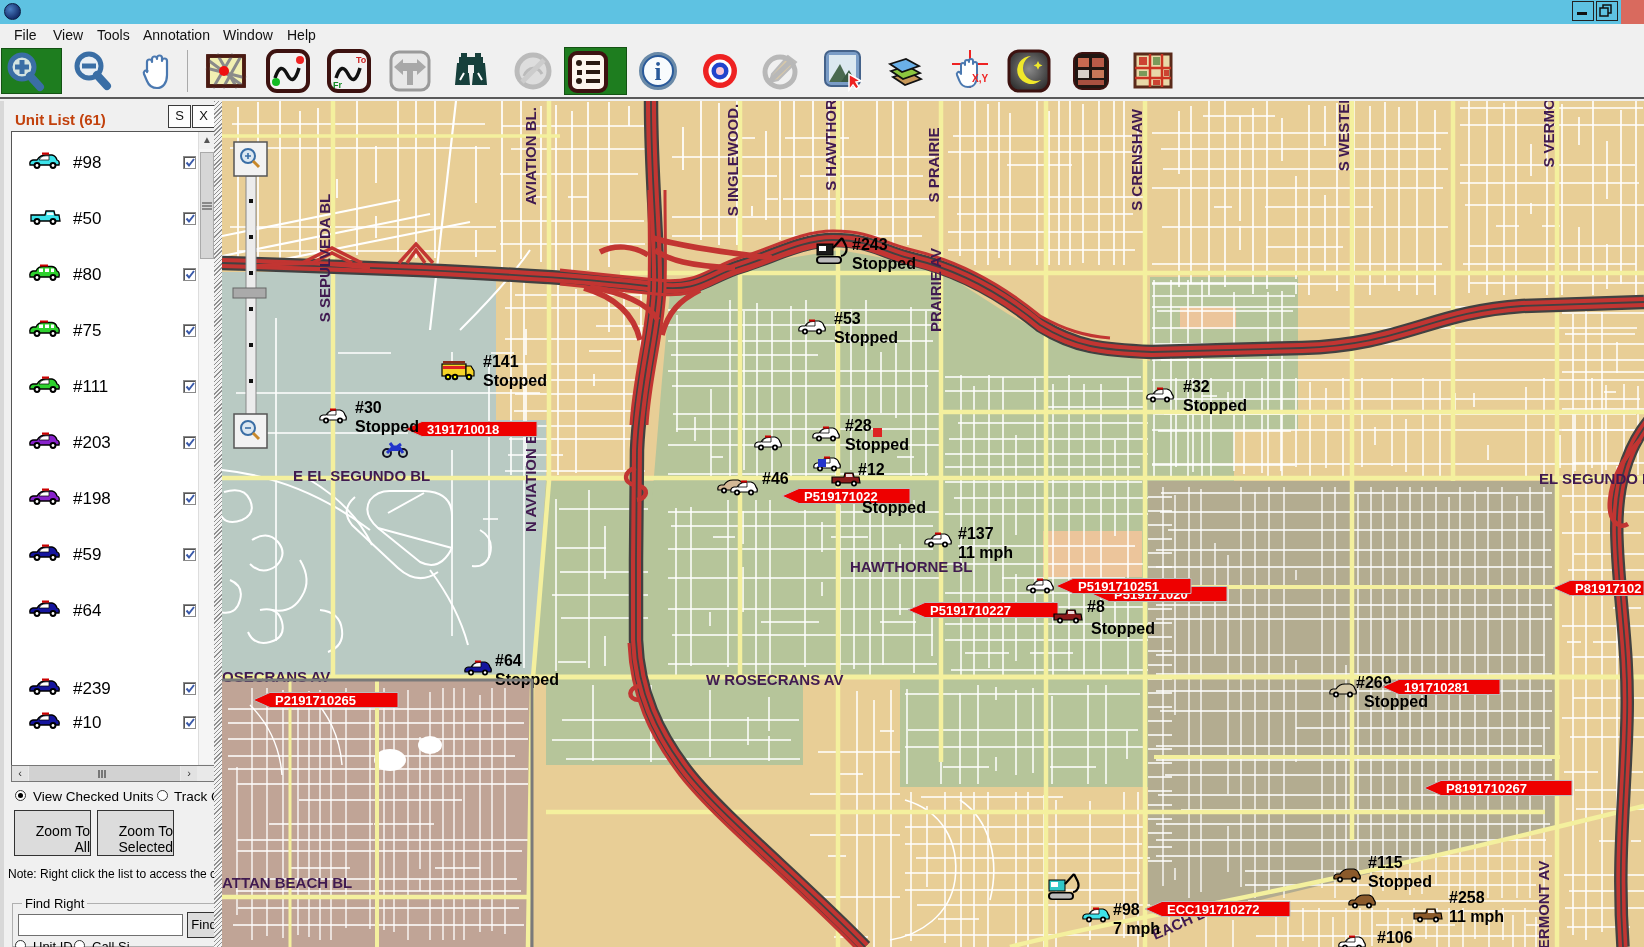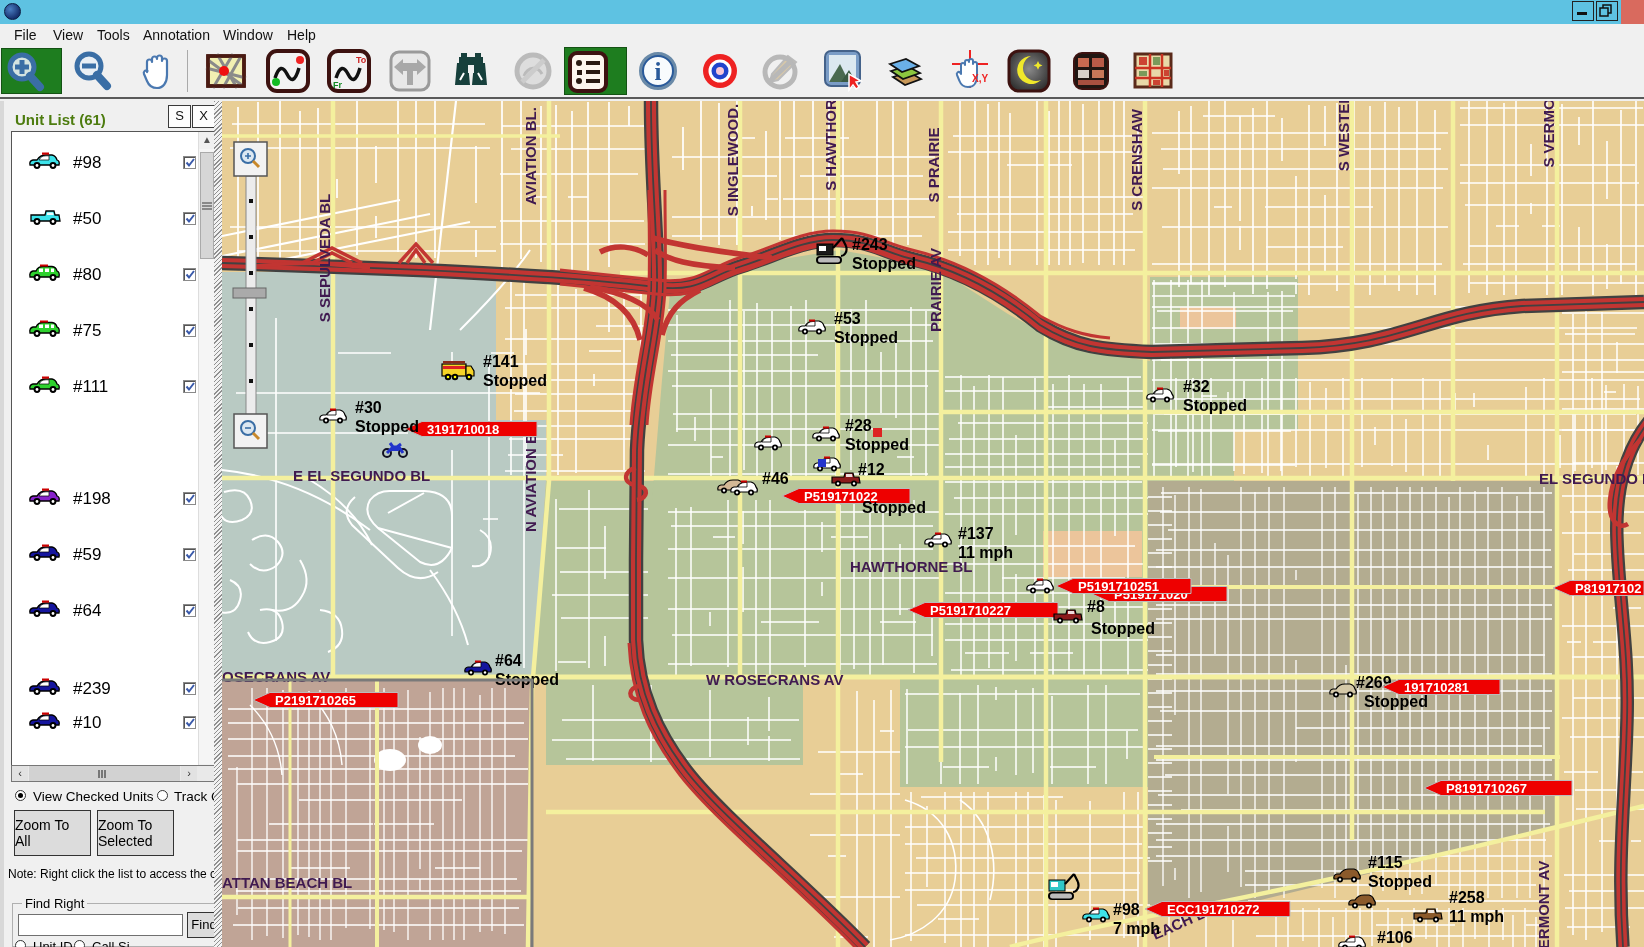--- a/index.html
+++ b/index.html
@@ -6,32 +6,32 @@
 .titlebar .title { position:absolute; left:34px; right:0; top:3px; text-align:center; font-size:15px; color:#13242c; }
 .appicon { position:absolute; left:4px; top:3px; width:17px; height:17px; border-radius:50%; background:radial-gradient(circle at 35% 35%, #4a7ec2, #16306e 70%); border:1px solid #0a1a40; }
 .winbtn { position:absolute; top:1px; width:22px; height:20px; border:1.5px solid #222; background:#5ec2e2; }
 .closebtn { position:absolute; top:0px; right:0; width:23px; height:24px; background:#d96a5e; }
 .menubar { position:absolute; left:0; top:24px; width:1644px; height:22px; background:#f0f0f0; font-size:14px; color:#111; }
 .menubar span { position:absolute; top:3px; }
 .toolbar { position:absolute; left:0; top:46px; width:1644px; height:53px; background:#f0f0f0; border-bottom:2px solid #5a5a5a; }
 .tbtn { position:absolute; top:1px; height:48px; }
 .greensel { background:#1e7d1f; border:1px solid #145214; }
 .panel { position:absolute; left:0; top:101px; width:214px; height:846px; background:#f0f0f0; border-left:4px solid #d8d8d8; overflow:hidden; }
-.phead { position:absolute; left:11px; top:10px; font-size:15px; font-weight:bold; color:#4d7c0f; }
+.phead { position:absolute; left:11px; top:10px; font-size:15px; font-weight:bold; color:#c2410c; }
 .sxbtn { position:absolute; top:4px; width:23px; height:23px; background:#fdfdfd; border:1.5px solid #3a3a3a; font-size:13px; text-align:center; line-height:20px; color:#111; }
 .listbox { position:absolute; left:7px; top:30px; width:205px; height:651px; background:#fff; border:1px solid #555; }
 .vsb { position:absolute; right:0; top:0; width:17px; height:649px; background:#f5f5f5; border-left:1px solid #ddd; }
 .row { position:absolute; left:0; width:186px; height:56px; }
 .rowlbl { position:absolute; left:61px; top:18px; font-size:17px; color:#000; }
 .cb { position:absolute; left:171px; top:21px; width:13px; height:13px; background:#fff; border:1px solid #8a8a8a; box-shadow:inset 1px 1px 0 #555; }
 .cb svg { position:absolute; left:0px; top:-1px; }
 .hsb { position:absolute; left:7px; top:664px; width:205px; height:17px; background:#e9e9e9; border:1px solid #777; }
 .radio { width:11px; height:11px; border-radius:50%; background:#fff; border:1px solid #333; position:absolute; }
 .radio.sel::after { content:""; position:absolute; left:2px; top:2px; width:5px; height:5px; border-radius:50%; background:#000; }
-.zbtn { position:absolute; top:709px; width:77px; height:46px; background:#dcdcdc; border:1px solid #333; font-size:14px; text-align:left; padding-top:6px; color:#000; }
+.zbtn { position:absolute; top:709px; width:77px; height:46px; background:#dcdcdc; border:1px solid #333; font-size:14px; text-align:right; padding-top:12px; color:#000; }
 .note { position:absolute; left:4px; top:766px; font-size:12px; color:#000; white-space:nowrap; }
 .findgrp { position:absolute; left:8px; top:802px; width:210px; height:44px; border:1px solid #b0b0b0; }
 .findlbl { position:absolute; left:9px; top:-8px; background:#f0f0f0; padding:0 3px; font-size:13px; }
 .findfield { position:absolute; left:5px; top:10px; width:165px; height:22px; background:#fff; border:1px solid #707070; }
 .findbtn { position:absolute; left:174px; top:8px; width:34px; height:26px; background:#dcdcdc; border:1px solid #333; font-size:13px; text-align:center; line-height:24px; }
 .splitter { position:absolute; left:214px; top:101px; width:8px; height:846px; background:repeating-linear-gradient(135deg,#909090 0 1px,#f2f2f2 1px 3px); }
 .mapwrap { position:absolute; left:222px; top:101px; width:1422px; height:846px; }
 svg { display:block; }
 </style></head>
 <body>
@@ -318,20 +318,39 @@
             <path d="M2,13 Q1,9 5,8 L9,8 Q12,3 18,3 L24,3 Q28,4 29,8 Q32,9 31,13 Z" fill="#2ed12e" stroke="#000" stroke-width="1.3"></path>
             <path d="M11,8 Q13,3.8 18,3.8 L21,3.8 L21,8 Z" fill="#fff" stroke="#000" stroke-width="0.7"></path>
             <rect x="14" y="0.5" width="7" height="2.2" fill="#c00"></rect>
             <circle cx="9" cy="13.5" r="3.4" fill="#000"></circle>
             <circle cx="9" cy="13.5" r="1.4" fill="#fff"></circle>
             <circle cx="25" cy="13.5" r="3.4" fill="#000"></circle>
             <circle cx="25" cy="13.5" r="1.4" fill="#fff"></circle>
           </svg>
         </div>
       <div class="rowlbl" style="top:12px">#111</div>
+      <div class="cb" style="top:15px">
+          <svg width="13" height="13">
+            <path d="M2.5,6.5 L5,9.5 L10,3" stroke="#3a5aaa" stroke-width="2" fill="none"></path>
+          </svg>
+        </div>
+    </div>
+<div class="row" style="top:289px">
+      <div style="position:absolute;left:16px;top:11px">
+          <svg width="34" height="18" viewBox="0 0 34 18">
+            <path d="M2,13 Q1,9 5,8 L9,8 Q12,3 18,3 L24,3 Q28,4 29,8 Q32,9 31,13 Z" fill="#8822cc" stroke="#000" stroke-width="1.3"></path>
+            <path d="M11,8 Q13,3.8 18,3.8 L21,3.8 L21,8 Z" fill="#fff" stroke="#000" stroke-width="0.7"></path>
+            <rect x="14" y="0.5" width="7" height="2.2" fill="#c00"></rect>
+            <circle cx="9" cy="13.5" r="3.4" fill="#000"></circle>
+            <circle cx="9" cy="13.5" r="1.4" fill="#fff"></circle>
+            <circle cx="25" cy="13.5" r="3.4" fill="#000"></circle>
+            <circle cx="25" cy="13.5" r="1.4" fill="#fff"></circle>
+          </svg>
+        </div>
+      <div class="rowlbl" style="top:12px">#203</div>
       <div class="cb" style="top:15px">
           <svg width="13" height="13">
             <path d="M2.5,6.5 L5,9.5 L10,3" stroke="#3a5aaa" stroke-width="2" fill="none"></path>
           </svg>
         </div>
     </div>
 <div class="row" style="top:345px">
       <div style="position:absolute;left:16px;top:11px">
           <svg width="34" height="18" viewBox="0 0 34 18">
             <path d="M2,13 Q1,9 5,8 L9,8 Q12,3 18,3 L24,3 Q28,4 29,8 Q32,9 31,13 Z" fill="#8822cc" stroke="#000" stroke-width="1.3"></path>

